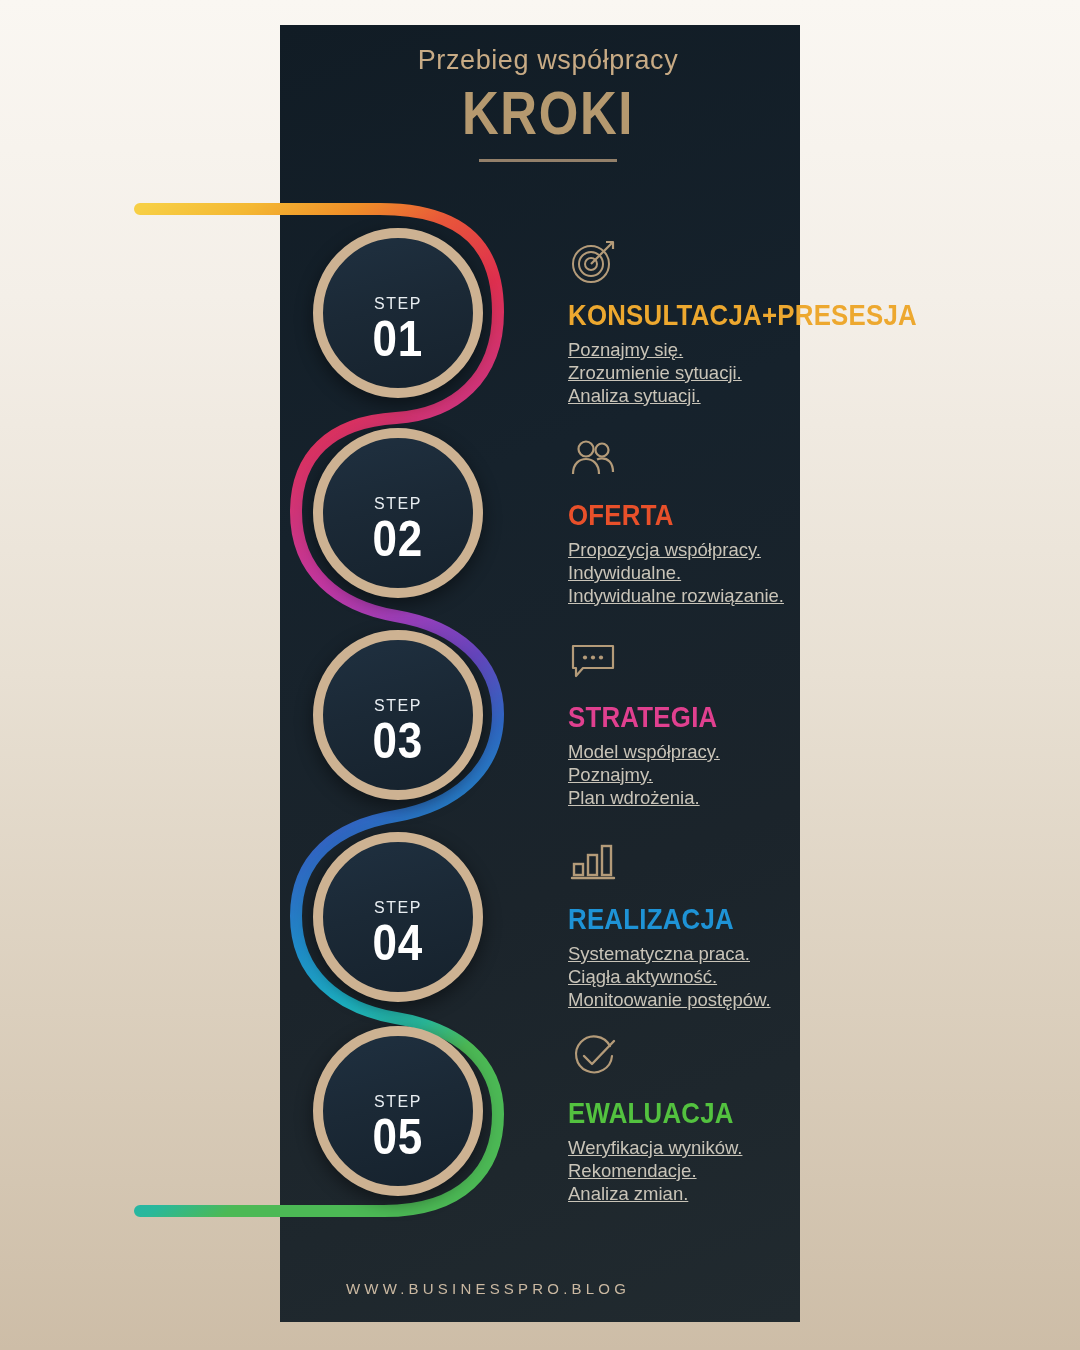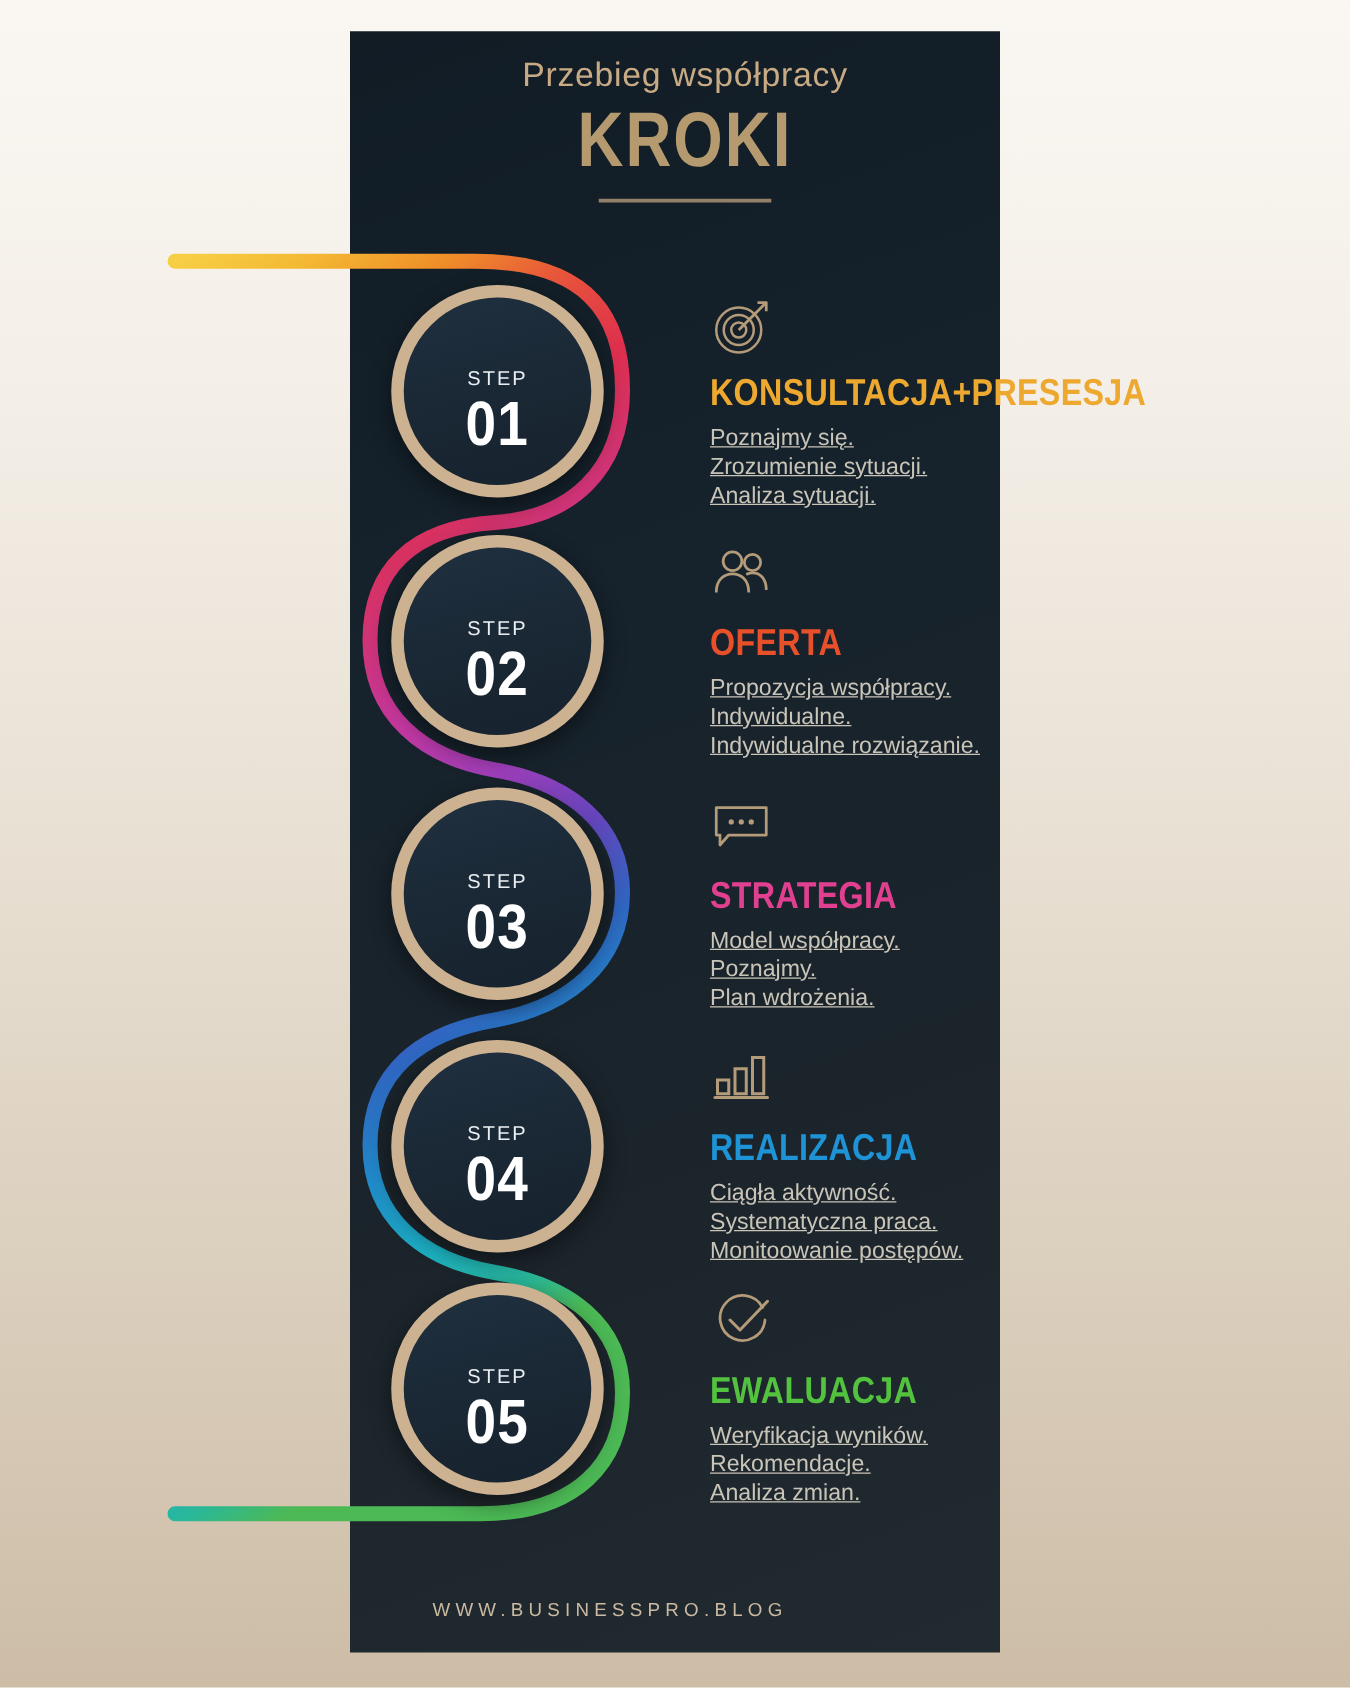--- a/index.html
+++ b/index.html
@@ -210,22 +210,22 @@
     <div class="step-icon">
       <svg width="52" height="52" viewBox="0 0 52 52" fill="none" stroke="#b49b79" stroke-width="2.4">
         <rect x="6" y="24" width="9" height="11"></rect>
         <rect x="20" y="15" width="9" height="20"></rect>
         <rect x="34" y="6" width="9" height="29"></rect>
         <line x1="4" y1="38" x2="46" y2="38" stroke-linecap="round"></line>
       </svg>
     </div>
     <div class="step-title" style="color:#1e93d6">REALIZACJA</div>
     <div class="step-desc">
+      <div>Systematyczna praca.</div>
       <div>Ciągła aktywność.</div>
-      <div>Systematyczna praca.</div>
       <div>Monitoowanie postępów.</div>
     </div>
   </div>
 </div>
 
 <div class="step" id="s4" style="left:313px; top:1026px;">
   <div class="circle-wrap">
     <div class="circle-ring">
       <div class="step-word">STEP</div>
       <div class="step-num">05</div>

